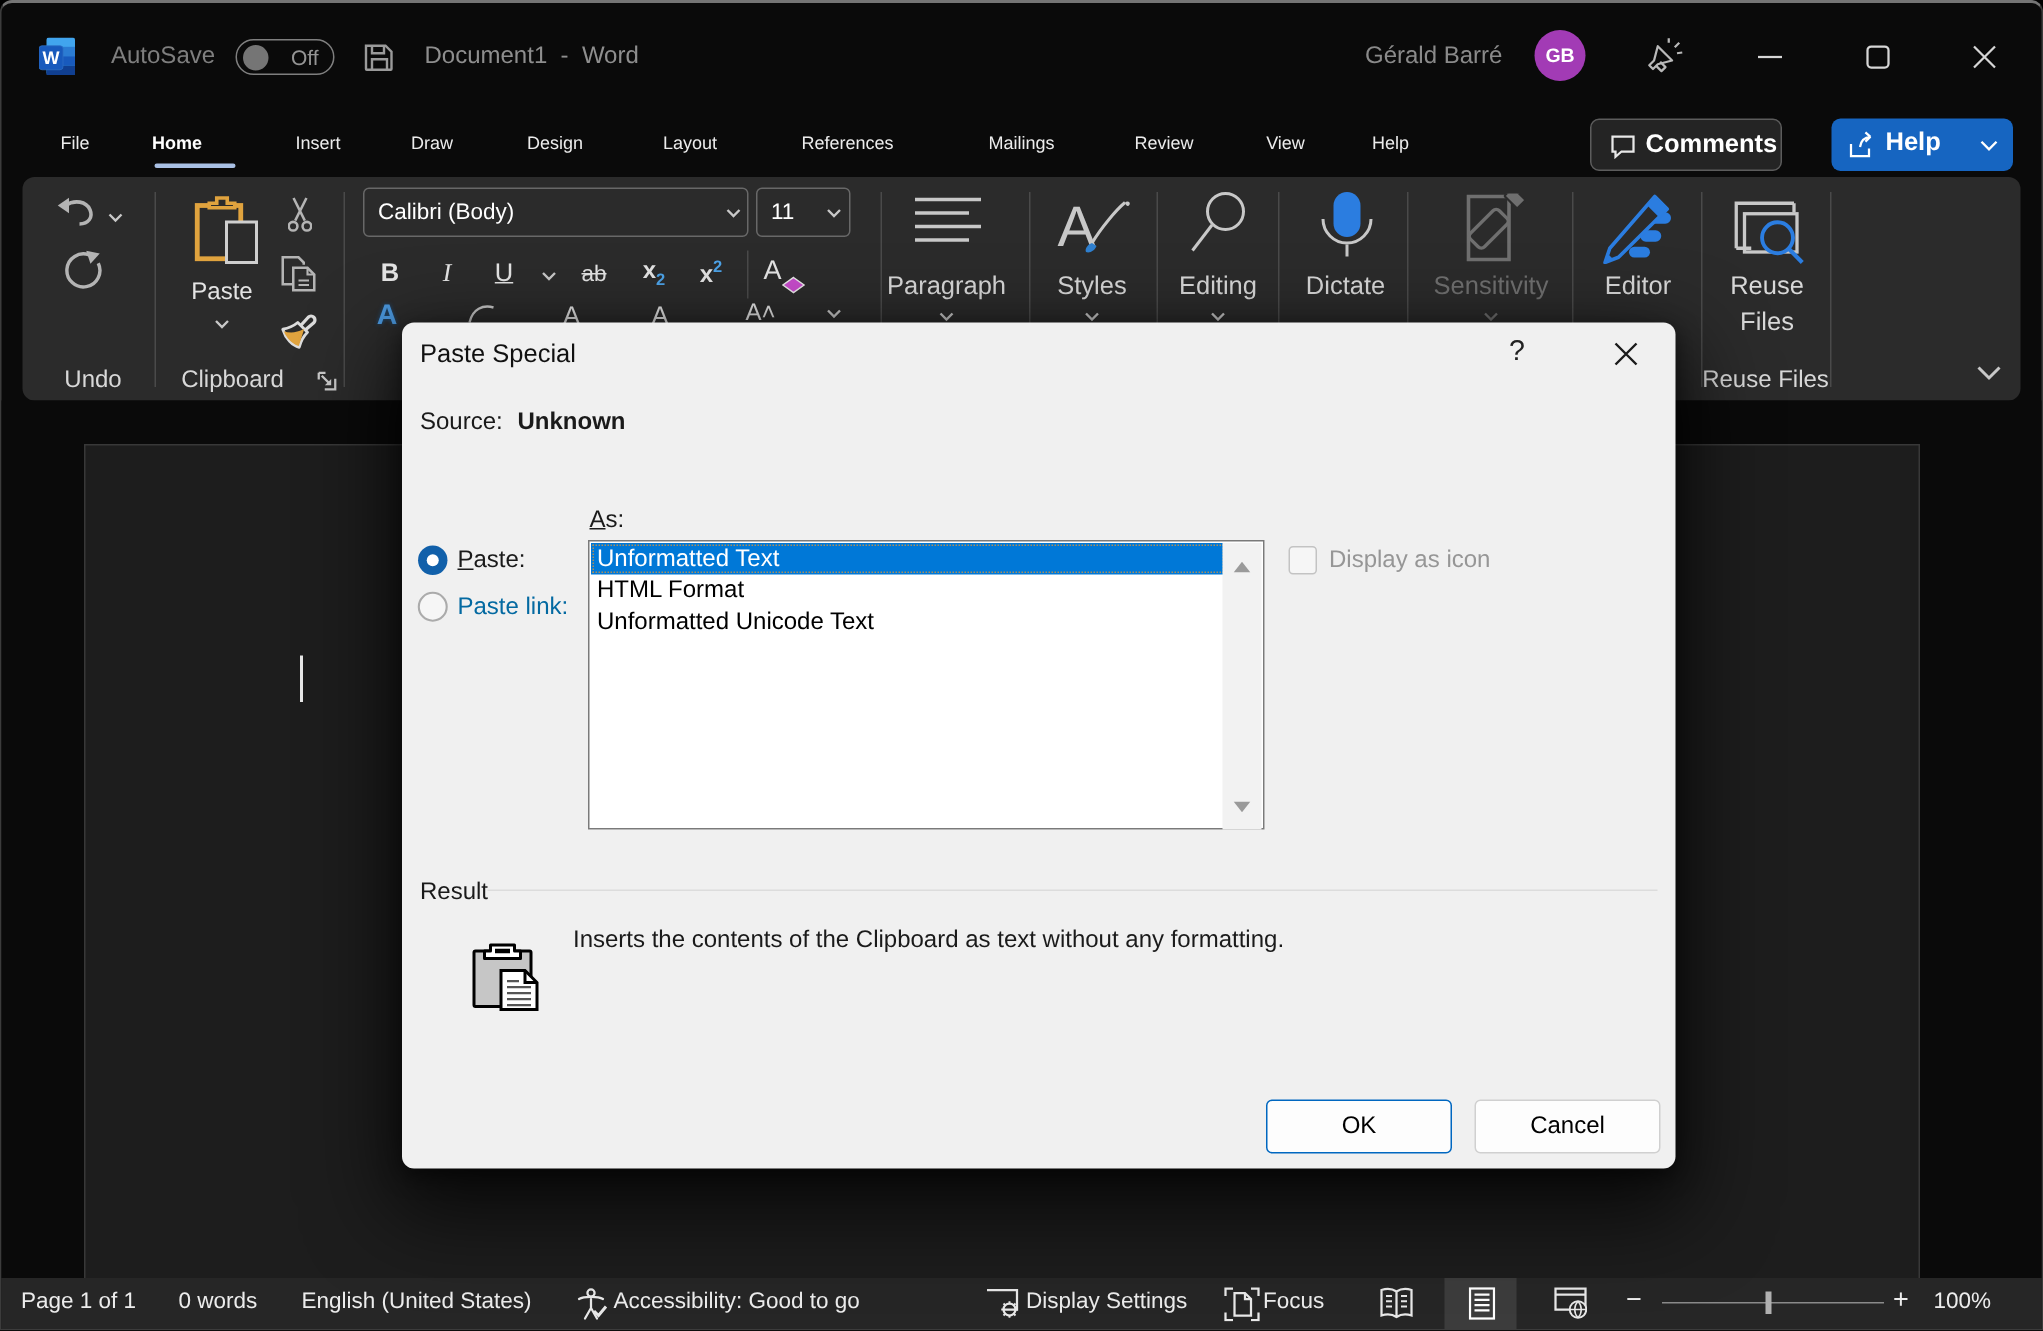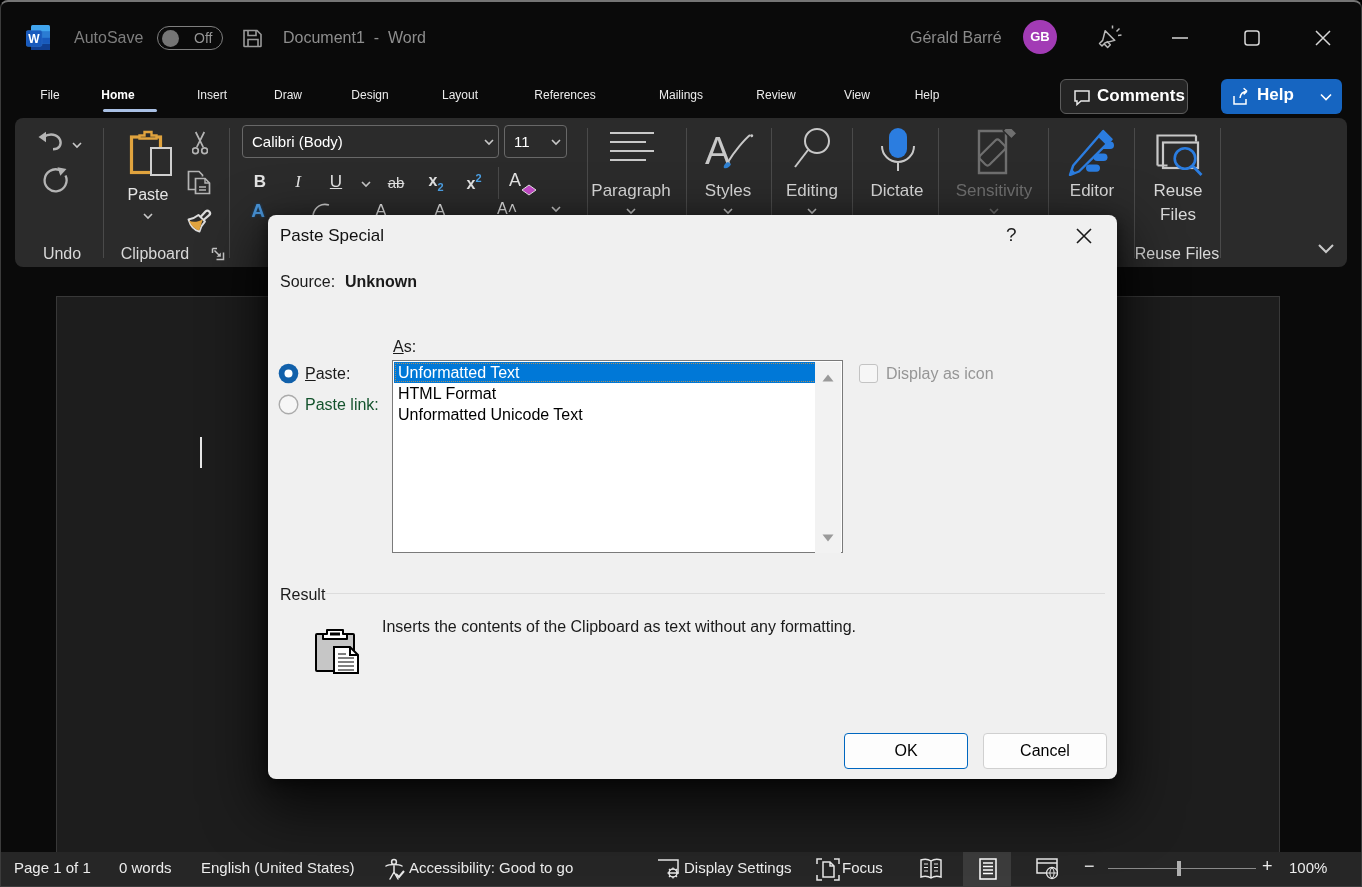--- a/index.html
+++ b/index.html
@@ -353,21 +353,21 @@
 
   <svg class="abs" style="left:10px;top:148px" width="21" height="21" viewBox="0 0 21 21">
     <circle cx="10.5" cy="10.5" r="9.3" fill="#fff" stroke="#10569f" stroke-width="0"></circle>
     <circle cx="10.5" cy="10.5" r="9.8" fill="#1160aa"></circle>
     <circle cx="10.5" cy="10.5" r="4" fill="#fff"></circle>
   </svg>
   <div class="abs" style="left:37px;top:150px;"><u>P</u>aste:</div>
   <svg class="abs" style="left:10px;top:179px" width="21" height="21" viewBox="0 0 21 21">
     <circle cx="10.5" cy="10.5" r="9.3" fill="#f6f6f6" stroke="#ababab" stroke-width="1.4"></circle>
   </svg>
-  <div class="abs" style="left:37px;top:181px;color:#14532d;">Paste link:</div>
+  <div class="abs" style="left:37px;top:181px;color:#0369a1;">Paste link:</div>
 
   <div id="listbox">
     <div class="lrow" style="top:22px">HTML Format</div>
     <div class="lrow" id="lsel" style="top:1px">Unformatted Text</div>
     <div class="lrow" style="top:43px">Unformatted Unicode Text</div>
     <div id="sbar">
       <svg class="abs" style="left:6px;top:11px" width="14" height="10" viewBox="0 0 14 10">
           <path d="M7 1.5 L12.5 8.5 H1.5 Z" fill="#9a9a9a"></path>
         </svg>
       <svg class="abs" style="left:6px;top:171px" width="14" height="10" viewBox="0 0 14 10">

